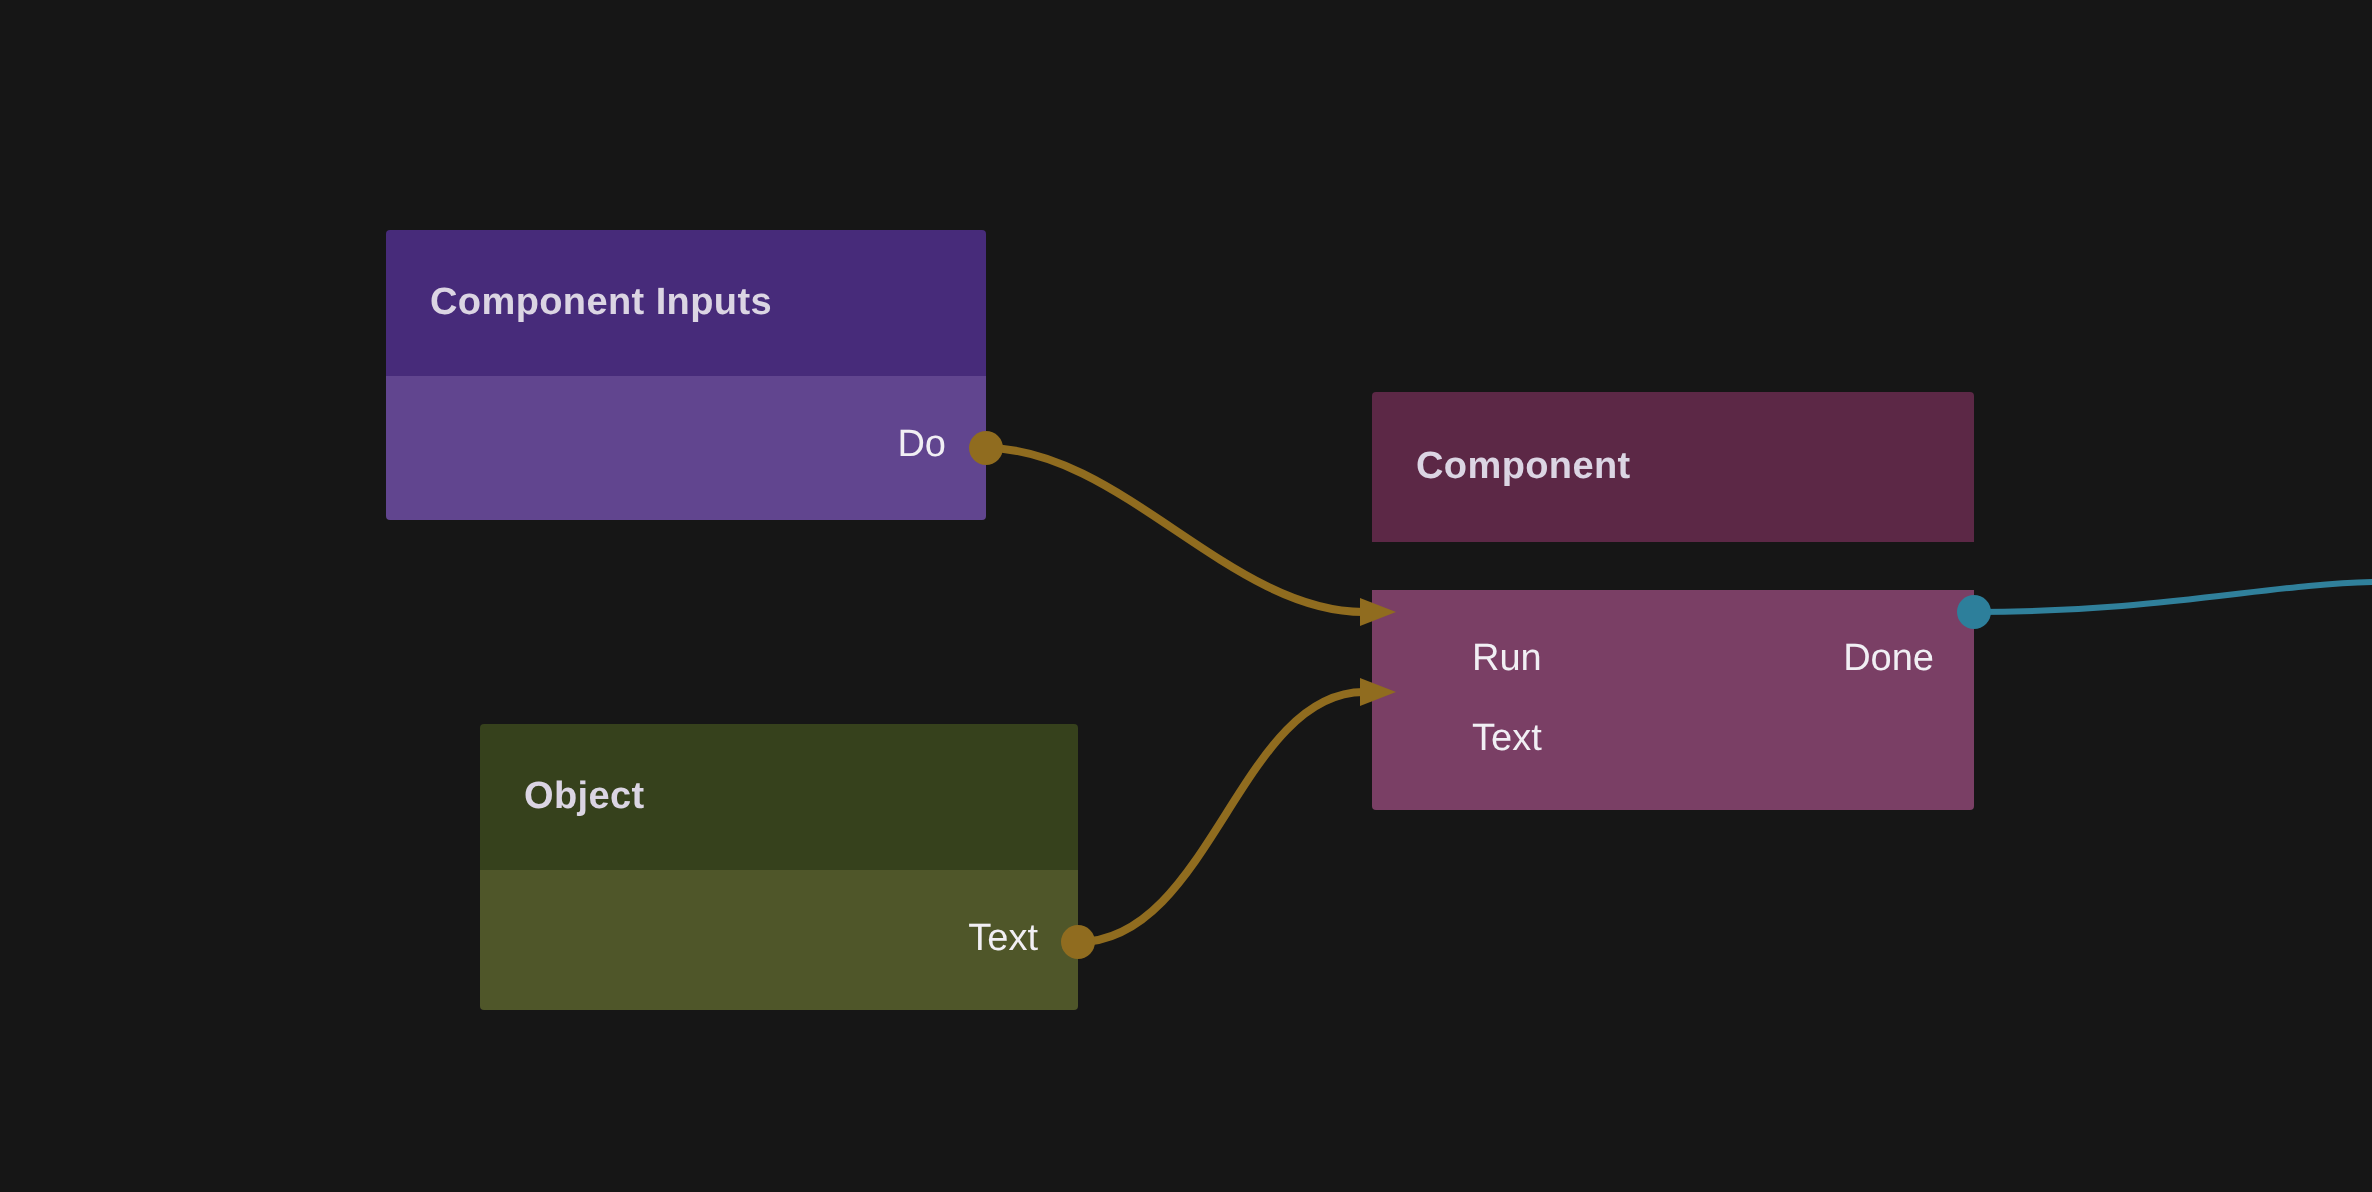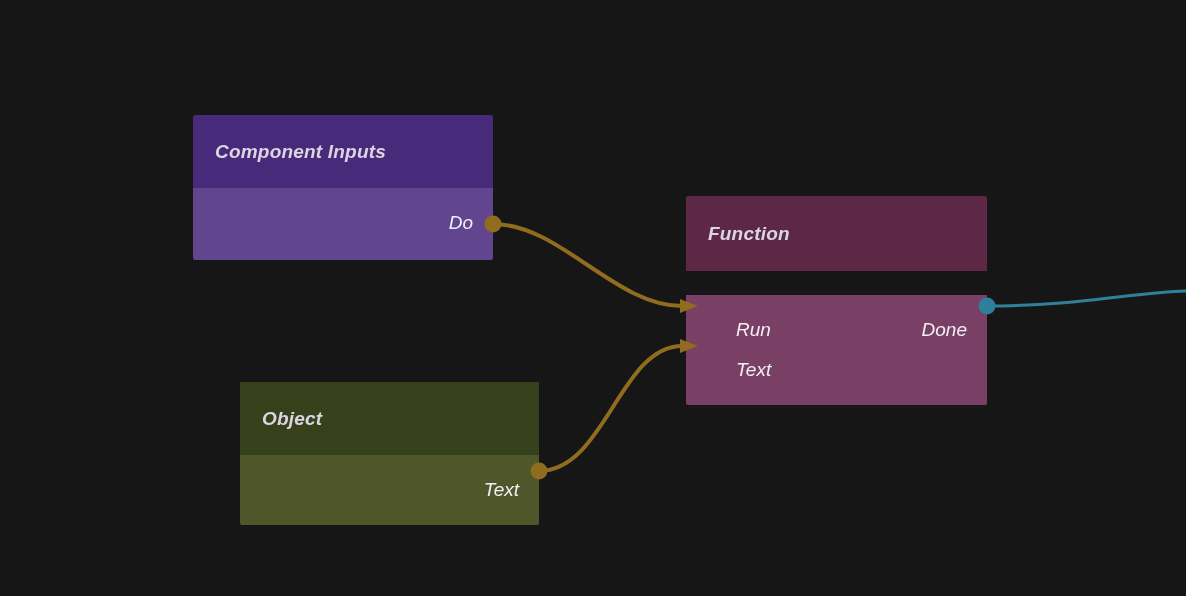--- a/index.html
+++ b/index.html
@@ -13,21 +13,20 @@
     width: 1186px;
     height: 596px;
     background: #161616;
     overflow: hidden;
   }
   .node {
     position: absolute;
     border-radius: 2px;
     overflow: hidden;
     z-index: 1;
-    font-style: italic;
   }
   .node-header {
     display: flex;
     align-items: center;
     padding-left: 22px;
     box-sizing: border-box;
   }
   .node-title {
     color: #dbd5e3;
     font-size: 19px;
@@ -56,21 +55,21 @@
     line-height: 40px;
   }
   
   #node-component-inputs { left: 193px; top: 115px; width: 300px; }
   #node-component-inputs .node-header { height: 73px; }
   #node-component-inputs .node-body { height: 72px; }
   #node-function { left: 686px; top: 196px; width: 301px; }
   #node-function .node-header { height: 75px; }
   #node-function .node-body { height: 110px; margin-top: 24px; }
   #node-object { left: 240px; top: 362px; width: 299px; }
-  #node-object .node-header { height: 73px; margin-top: 20px; }
+  #node-object .node-header { height: 73px; }
   #node-object .node-body { height: 70px; }
 
   #wire-layer {
     position: absolute;
     left: 0; top: 0;
     width: 1186px;
     height: 596px;
     z-index: 2;
     pointer-events: none;
   }
@@ -87,21 +86,21 @@
     </div>
     <div class="node-body" style="background-color: rgb(97, 69, 143);">
       <div class="port-row outputs-only">
         <span class="port-label">Do</span>
       </div>
     </div>
   </div>
 
   <div class="node" id="node-function">
     <div class="node-header" style="background-color: rgb(92, 40, 70);">
-      <span class="node-title">Function</span>
+      <span class="node-title">Component</span>
     </div>
     <div class="node-body" style="background-color: rgb(122, 63, 101);">
       <div class="port-row in-out">
         <span class="port-label">Run</span>
         <span class="port-label">Done</span>
       </div>
       <div class="port-row">
         <span class="port-label">Text</span>
       </div>
     </div>

